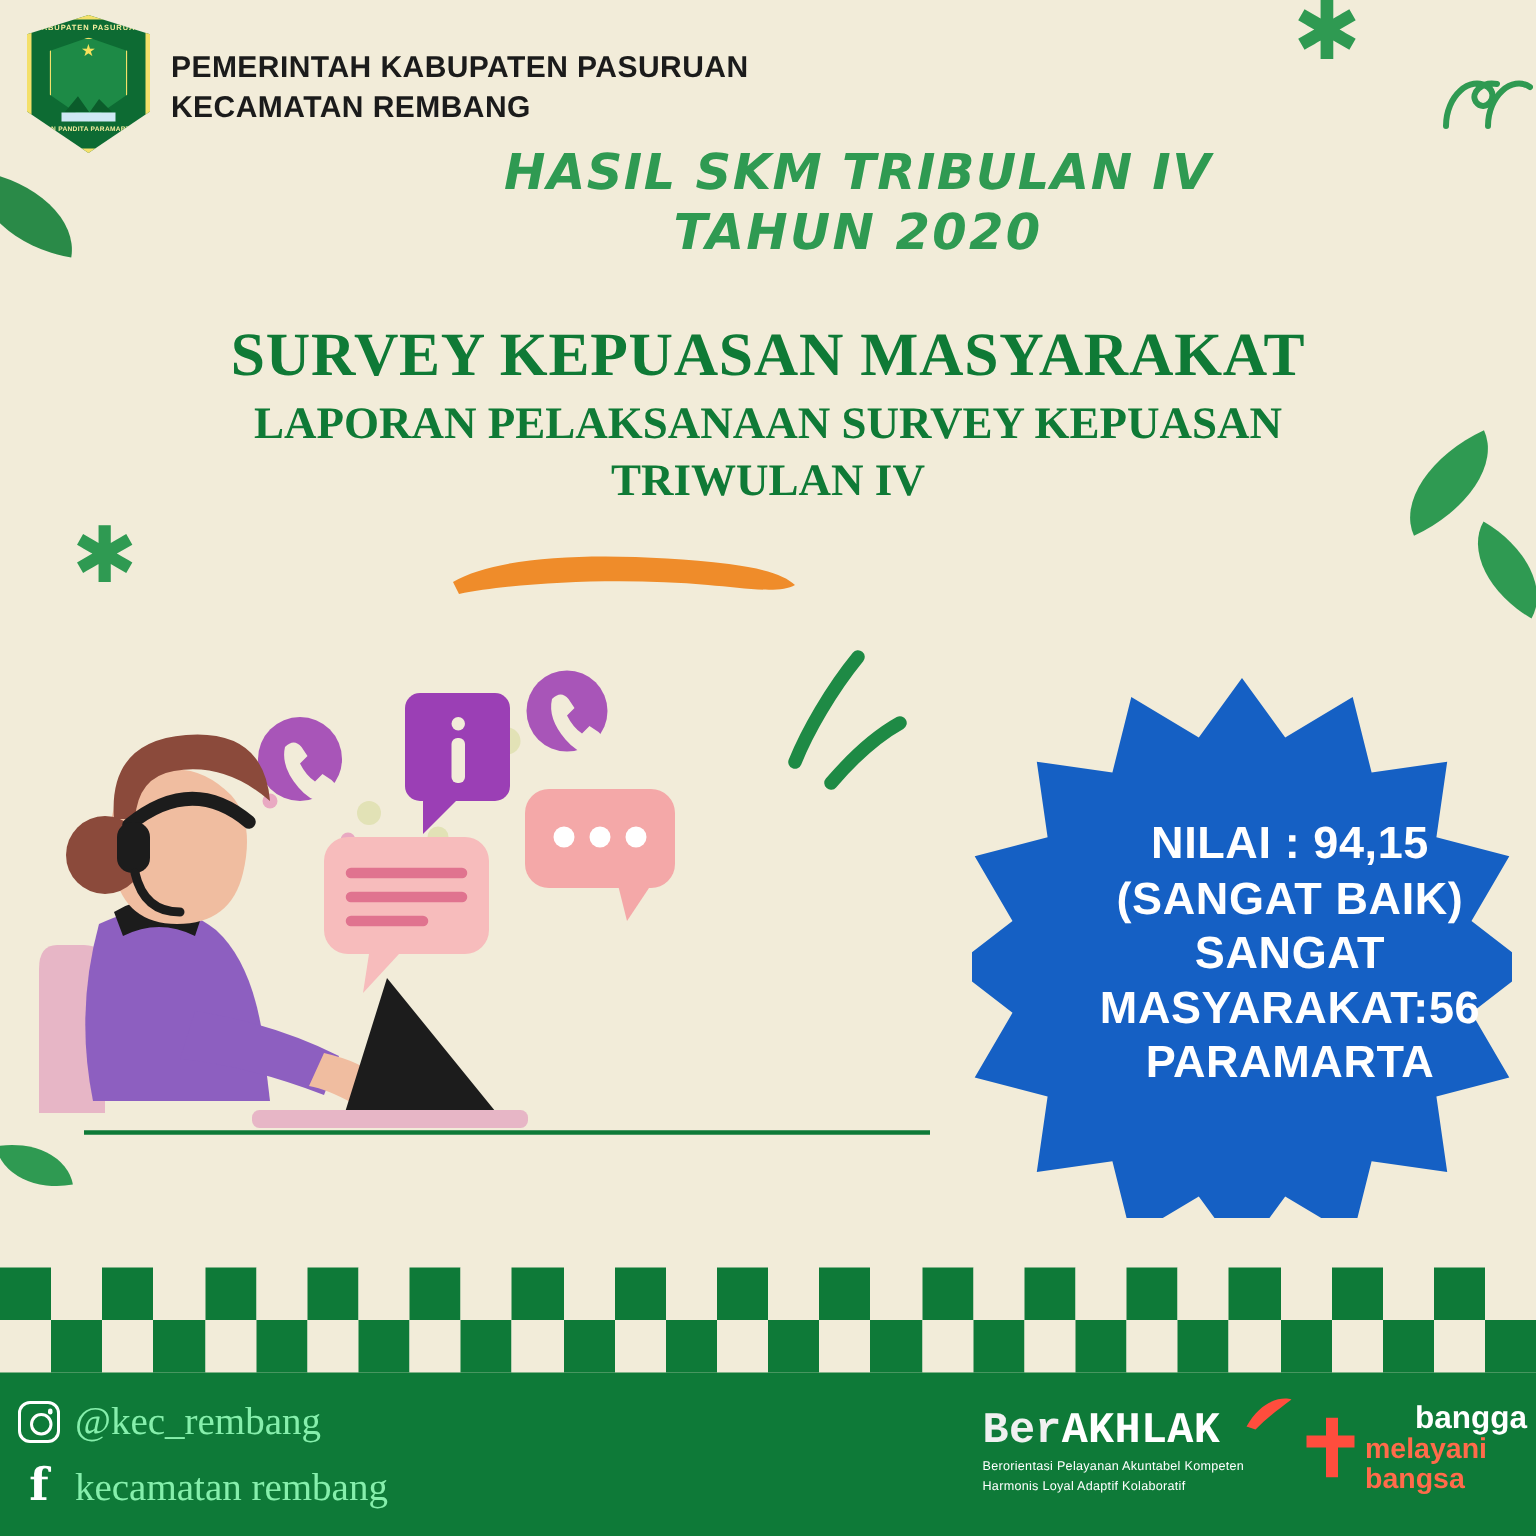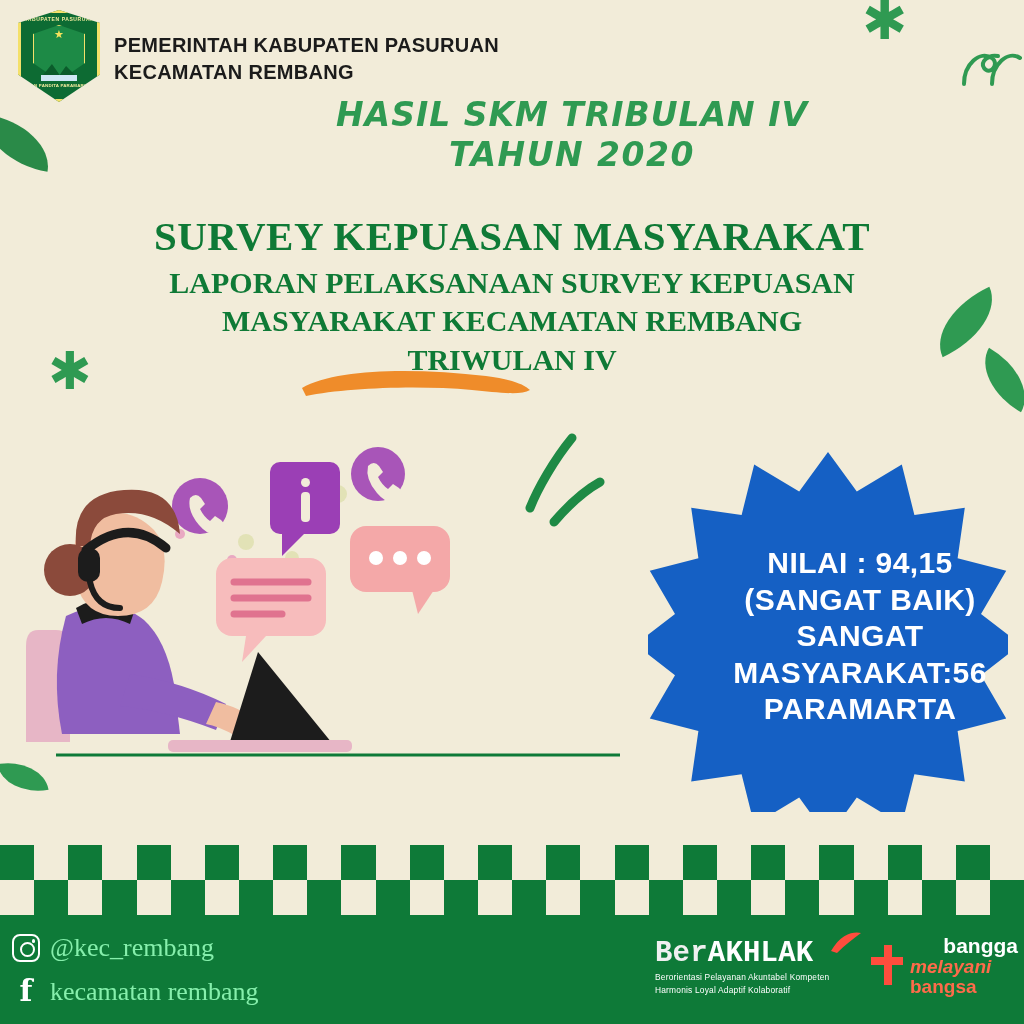--- a/index.html
+++ b/index.html
@@ -184,21 +184,21 @@
     font-family: "Liberation Sans", sans-serif;
     letter-spacing: .2px;
     line-height: 1.35;
   }
   .swoosh { position: absolute; right: -8px; top: -8px; width: 34px; height: 26px; }
 
   .bangga { position: absolute; left: 870px; top: 20px; width: 148px; }
   .bangga .logo-mark { position: absolute; left: 0; top: 10px; width: 34px; height: 40px; }
   .bangga .txt { margin-left: 40px; }
   .bangga .t1 { font-family: "Liberation Sans", sans-serif; font-weight: bold; font-size: 21px; color: #ffffff; line-height: 1; text-align: right; }
-  .bangga .t2 { font-family: "Liberation Sans", sans-serif; font-weight: bold; font-size: 19px; color: #ff6b4a; line-height: 1; margin-top: 1px; font-style: italic; }
+  .bangga .t2 { font-family: "Liberation Sans", sans-serif; font-weight: bold; font-size: 19px; color: #ff6b4a; line-height: 1; margin-top: 1px; }
   .bangga .t3 { font-family: "Liberation Sans", sans-serif; font-weight: bold; font-size: 19px; color: #ff6b4a; line-height: 1; margin-top: 1px; }
 </style>
 </head>
 <body>
 
 <div class="poster">
 
   <div class="leaf l1"></div>
   <div class="leaf l2"></div>
   <div class="leaf l3"></div>
@@ -237,21 +237,20 @@
 
   <div class="hasil">
     <div>HASIL SKM TRIBULAN IV</div>
     <div class="l2">TAHUN 2020</div>
   </div>
 
   <div class="title-block">
     <div class="title-main">SURVEY KEPUASAN MASYARAKAT</div>
     <div class="title-sub">
       <div>LAPORAN PELAKSANAAN SURVEY KEPUASAN</div>
-      <div>MASYARAKAT KECAMATAN REMBANG</div>
       <div>TRIWULAN IV</div>
     </div>
   </div>
 
   <div class="brush">
     <svg width="240" height="42" viewBox="0 0 240 42">
       <path d="M6 26 C40 6, 120 6, 190 14 C214 17, 228 22, 234 28 C224 34, 200 30, 176 28 C120 23, 50 26, 10 34 Z" fill="#ef8c2a"></path>
     </svg>
   </div>
 

